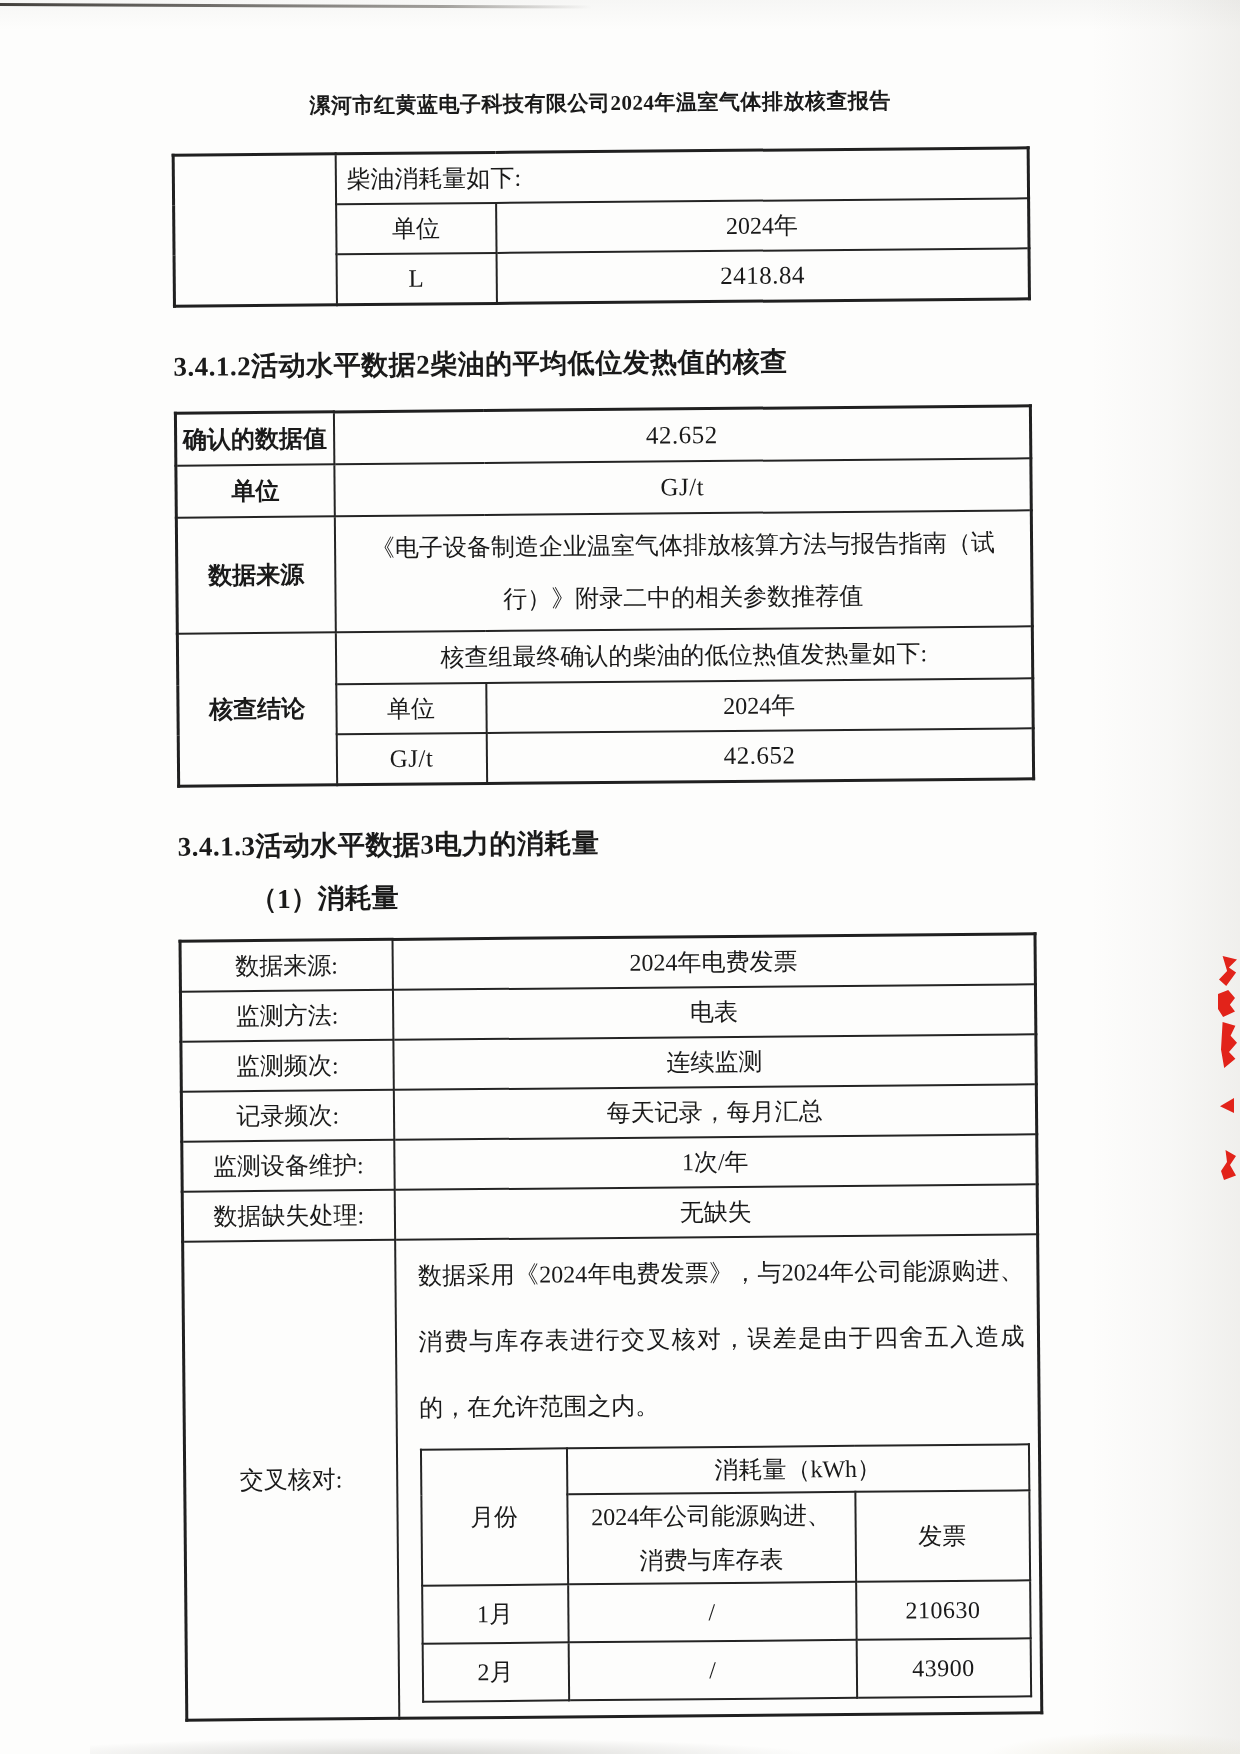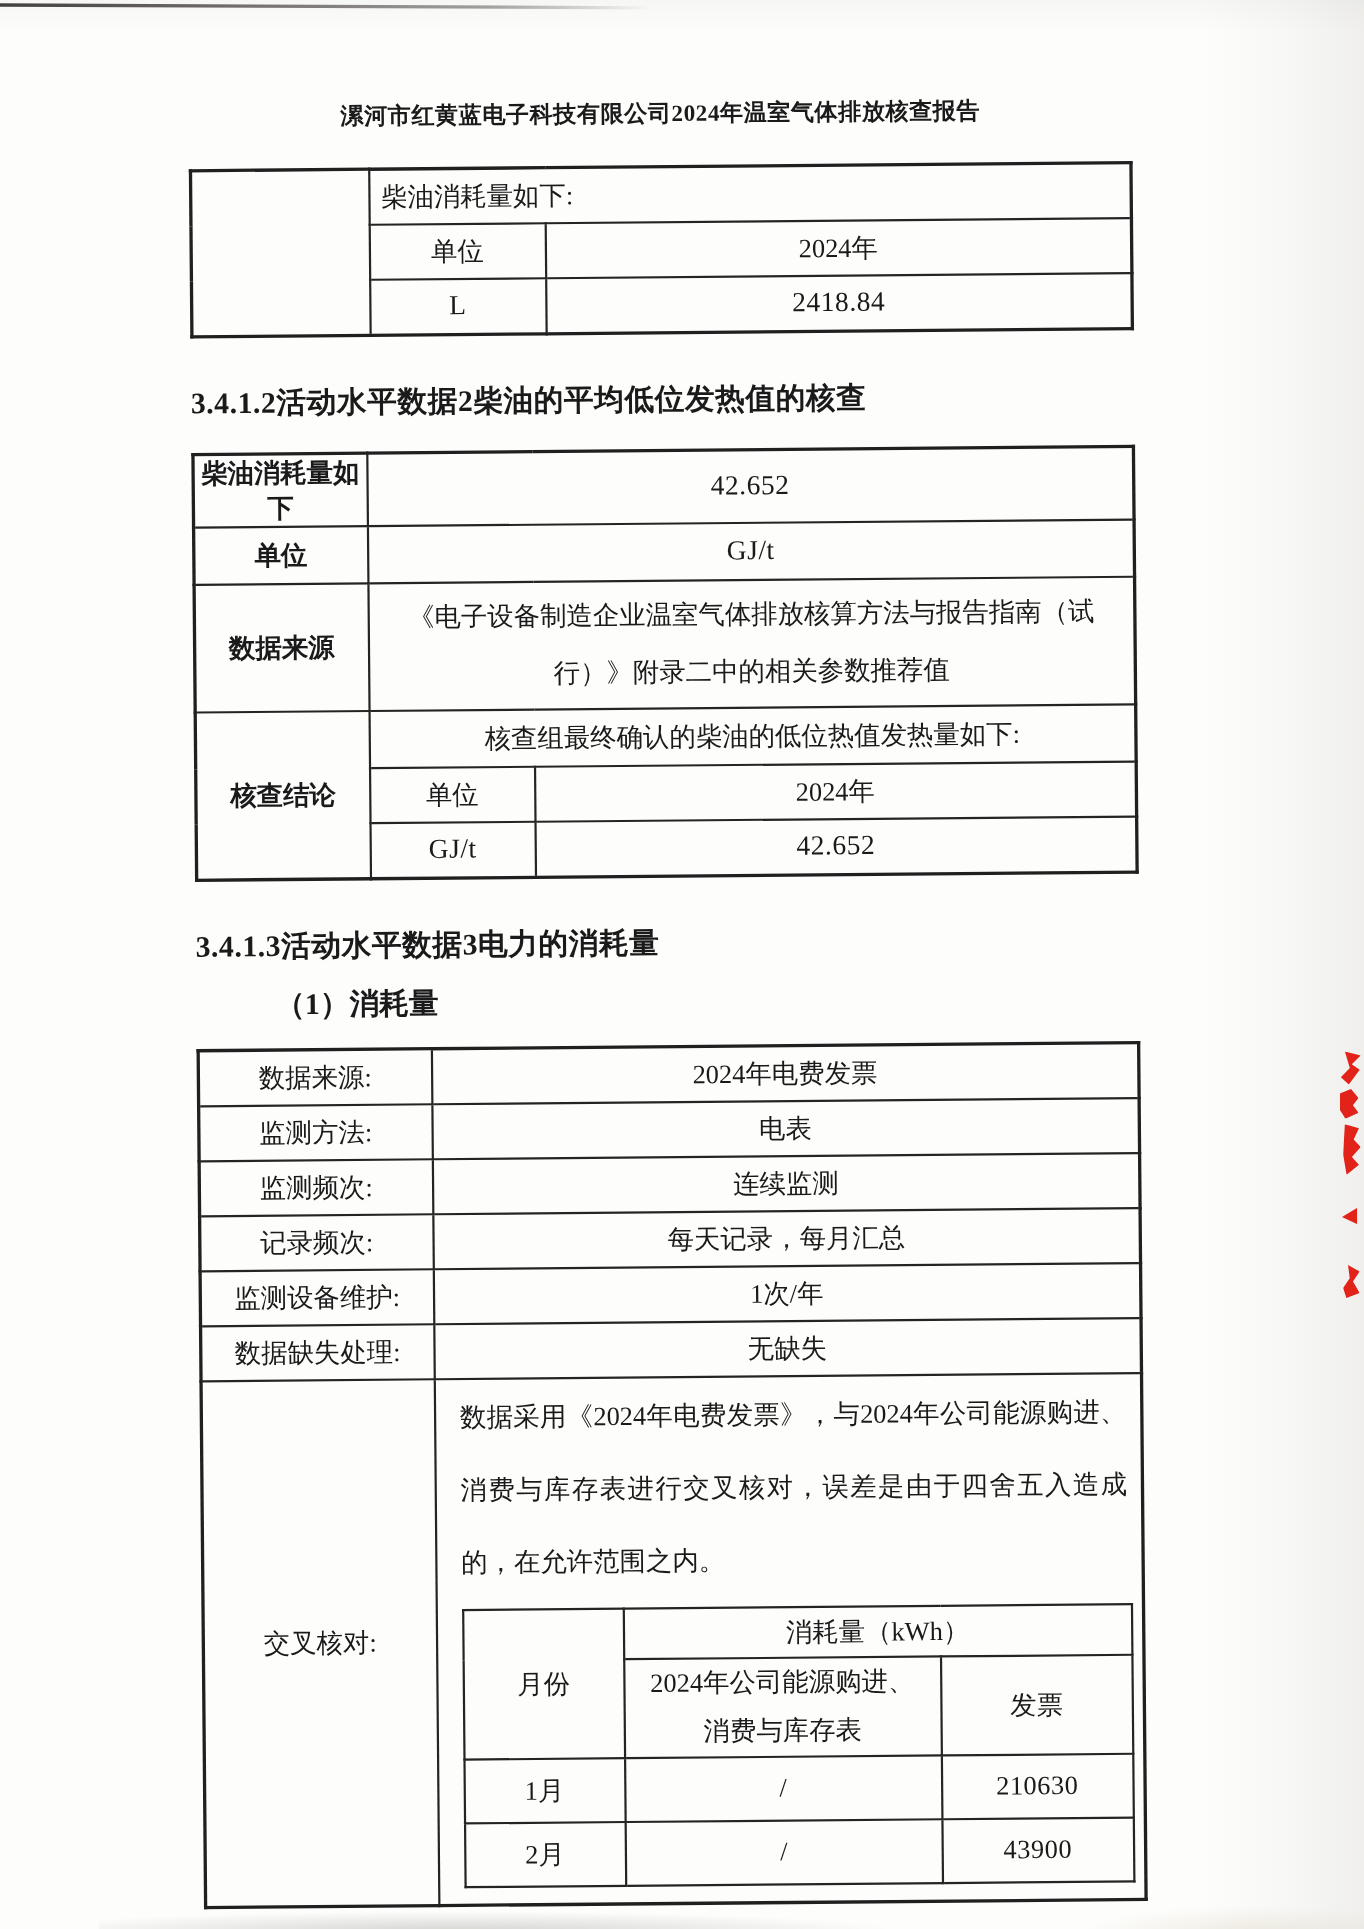--- a/index.html
+++ b/index.html
@@ -158,21 +158,21 @@
     <div class="sec-heading">3.4.1.2活动水平数据2柴油的平均低位发热值的核查</div>
 
     <table class="tbl tbl-heat">
       <colgroup>
           <col style="width:158px">
           <col style="width:150px">
           <col>
         </colgroup>
       <tbody>
           <tr>
-        <td class="c row-label">柴油消耗量如下</td>
+        <td class="c row-label">确认的数据值</td>
         <td colspan="2" class="c num">42.652</td>
       </tr>
       <tr>
         <td class="c row-label">单位</td>
         <td colspan="2" class="c num">GJ/t</td>
       </tr>
       <tr>
         <td class="c row-label">数据来源</td>
         <td colspan="2" class="c guide-cell">《电子设备制造企业温室气体排放核算方法与报告指南（试行）》附录二中的相关参数推荐值</td>
       </tr>

